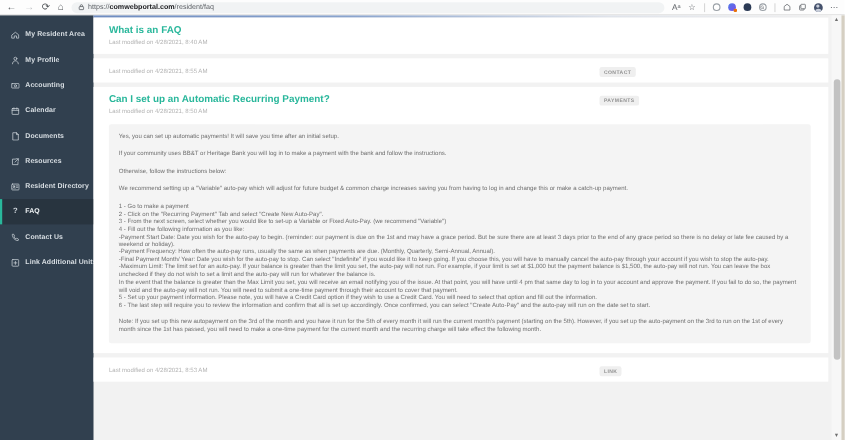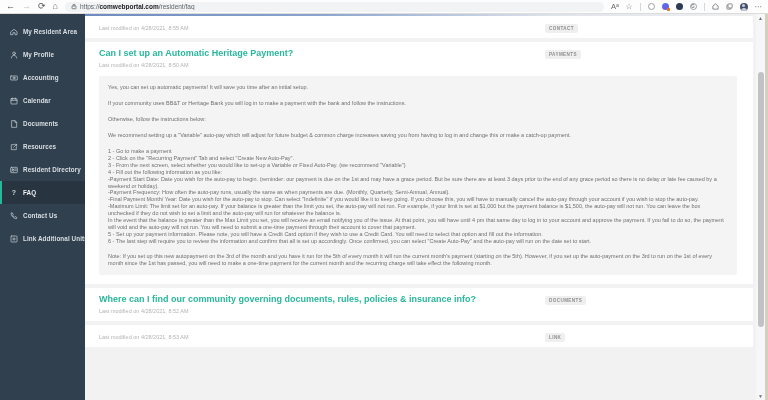--- a/index.html
+++ b/index.html
@@ -179,28 +179,32 @@
           <rect x="3" y="3" width="18" height="18" rx="2"></rect>
           <path d="M12 8v8M8 12h8"></path>
         </svg>
       <span class="nav-label">Link Additional Units</span>
     </div>
   </aside>
 
   <main class="content">
     <div class="top-accent"></div>
 
+    <section class="q-row">
+      <div class="q-title">What is an FAQ</div>
+      <div class="q-mod">Last modified on 4/28/2021, 8:40 AM</div>
+    </section>
 
     <section class="q-row">
       <div class="q-mod">Last modified on 4/28/2021, 8:55 AM</div>
       <span class="q-tag">CONTACT</span>
     </section>
 
     <section class="q-row">
-      <div class="q-title">Can I set up an Automatic Heritage Payment?</div>
+      <div class="q-title">Can I set up an Automatic Recurring Payment?</div>
       <div class="q-mod">Last modified on 4/28/2021, 8:50 AM</div>
       <span class="q-tag">PAYMENTS</span>
 
       <div class="answer-box">
         <p>Yes, you can set up automatic payments! It will save you time after an initial setup.</p>
         <p>If your community uses BB&amp;T or Heritage Bank you will log in to make a payment with the bank and follow the instructions.</p>
         <p>Otherwise, follow the instructions below:</p>
         <p>We recommend setting up a "Variable" auto-pay which will adjust for future budget &amp; common charge increases saving you from having to log in and change this or make a catch-up payment.</p>
         <div class="steps">
           <div>1 - Go to make a payment</div>
@@ -212,25 +216,20 @@
           <div>-Final Payment Month/ Year: Date you wish for the auto-pay to stop. Can select "Indefinite" if you would like it to keep going. If you choose this, you will have to manually cancel the auto-pay through your account if you wish to stop the auto-pay.</div>
           <div>-Maximum Limit: The limit set for an auto-pay. If your balance is greater than the limit you set, the auto-pay will not run. For example, if your limit is set at $1,000 but the payment balance is $1,500, the auto-pay will not run. You can leave the box unchecked if they do not wish to set a limit and the auto-pay will run for whatever the balance is.</div>
           <div>In the event that the balance is greater than the Max Limit you set, you will receive an email notifying you of the issue. At that point, you will have until 4 pm that same day to log in to your account and approve the payment. If you fail to do so, the payment will void and the auto-pay will not run. You will need to submit a one-time payment through their account to cover that payment.</div>
           <div>5 - Set up your payment information. Please note, you will have a Credit Card option if they wish to use a Credit Card. You will need to select that option and fill out the information.</div>
           <div>6 - The last step will require you to review the information and confirm that all is set up accordingly. Once confirmed, you can select "Create Auto-Pay" and the auto-pay will run on the date set to start.</div>
         </div>
         <p class="answer-note">Note: If you set up this new autopayment on the 3rd of the month and you have it run for the 5th of every month it will run the current month's payment (starting on the 5th). However, if you set up the auto-payment on the 3rd to run on the 1st of every month since the 1st has passed, you will need to make a one-time payment for the current month and the recurring charge will take effect the following month.</p>
       </div>
     </section>
 
-    <section class="q-row">
-      <div class="q-title">Where can I find our community governing documents, rules, policies &amp; insurance info?</div>
-      <div class="q-mod">Last modified on 4/28/2021, 8:52 AM</div>
-      <span class="q-tag">DOCUMENTS</span>
-    </section>
 
     <section class="q-row">
       <div class="q-mod">Last modified on 4/28/2021, 8:53 AM</div>
       <span class="q-tag">LINK</span>
     </section>
   </main>
 
   <div class="scrollbar">
     <span class="scroll-arrow">▲</span>
     <div class="scroll-track">

